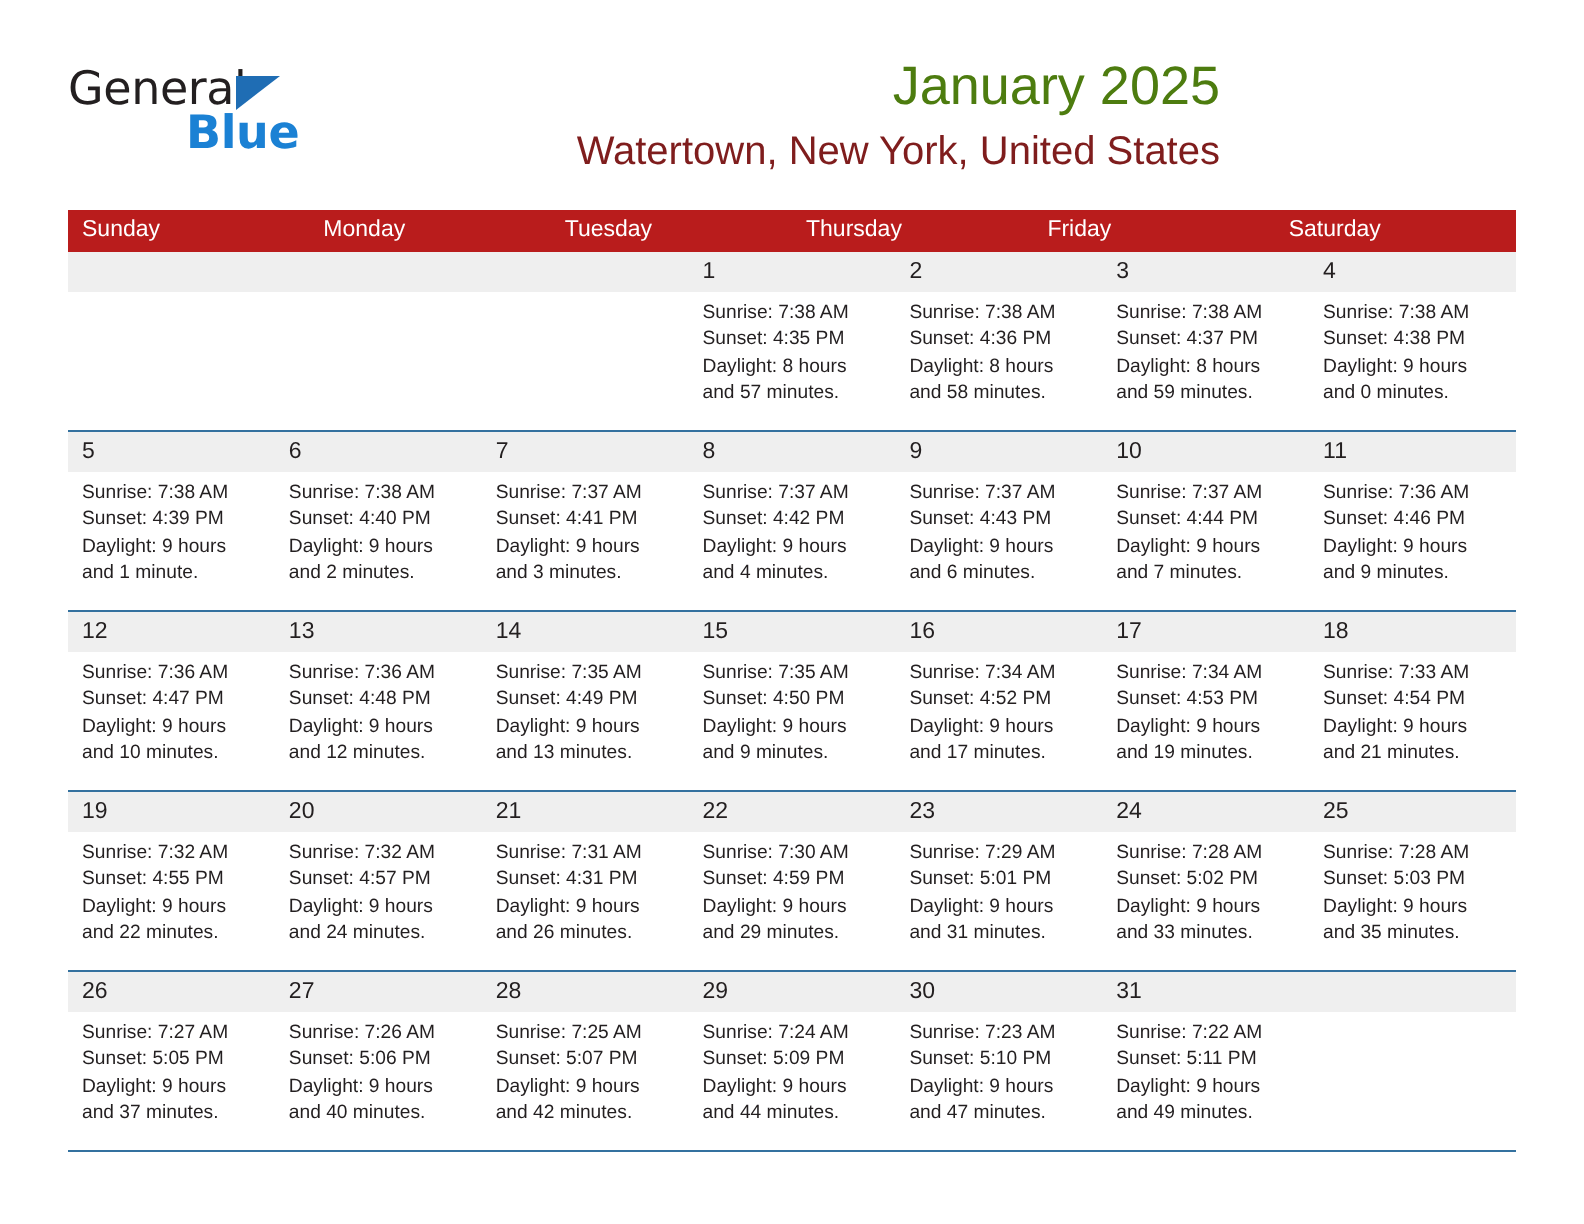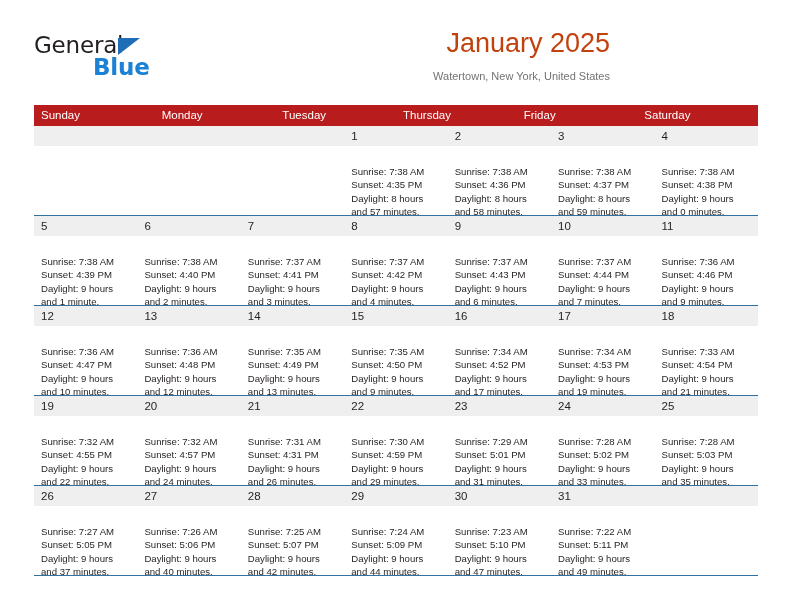--- a/index.html
+++ b/index.html
@@ -66,28 +66,28 @@
     font-weight: 700;
   }
   .title-block {
     position: absolute;
     right: 0;
     top: 0;
     text-align: right;
   }
   .cal-title {
     font-size: 27px;
-    color: #c2410c;
+    color: #4d7c0f;
     line-height: 34px;
     white-space: nowrap;
     font-weight: 400;
   }
   .cal-subtitle {
-    font-size: 11px;
-    color: #737373;
+    font-size: 20px;
+    color: #7f1d1d;
     line-height: 22px;
     margin-top: 5px;
     white-space: nowrap;
     font-weight: 400;
   }
 
   
   .calendar {
     position: absolute;
     left: 34px;
@@ -132,21 +132,20 @@
     background: #efefef;
   }
   .day-num {
     font-size: 11.5px;
     color: #231f20;
     line-height: 20px;
     padding-left: 7px;
   }
   .day-lines {
     padding: 4px 6px 0 7px;
-    margin-top: 15px;
   }
   .day-line {
     font-size: 9.6px;
     line-height: 13.4px;
     color: #231f20;
     white-space: nowrap;
   }
 </style>
 </head>
 <body>

